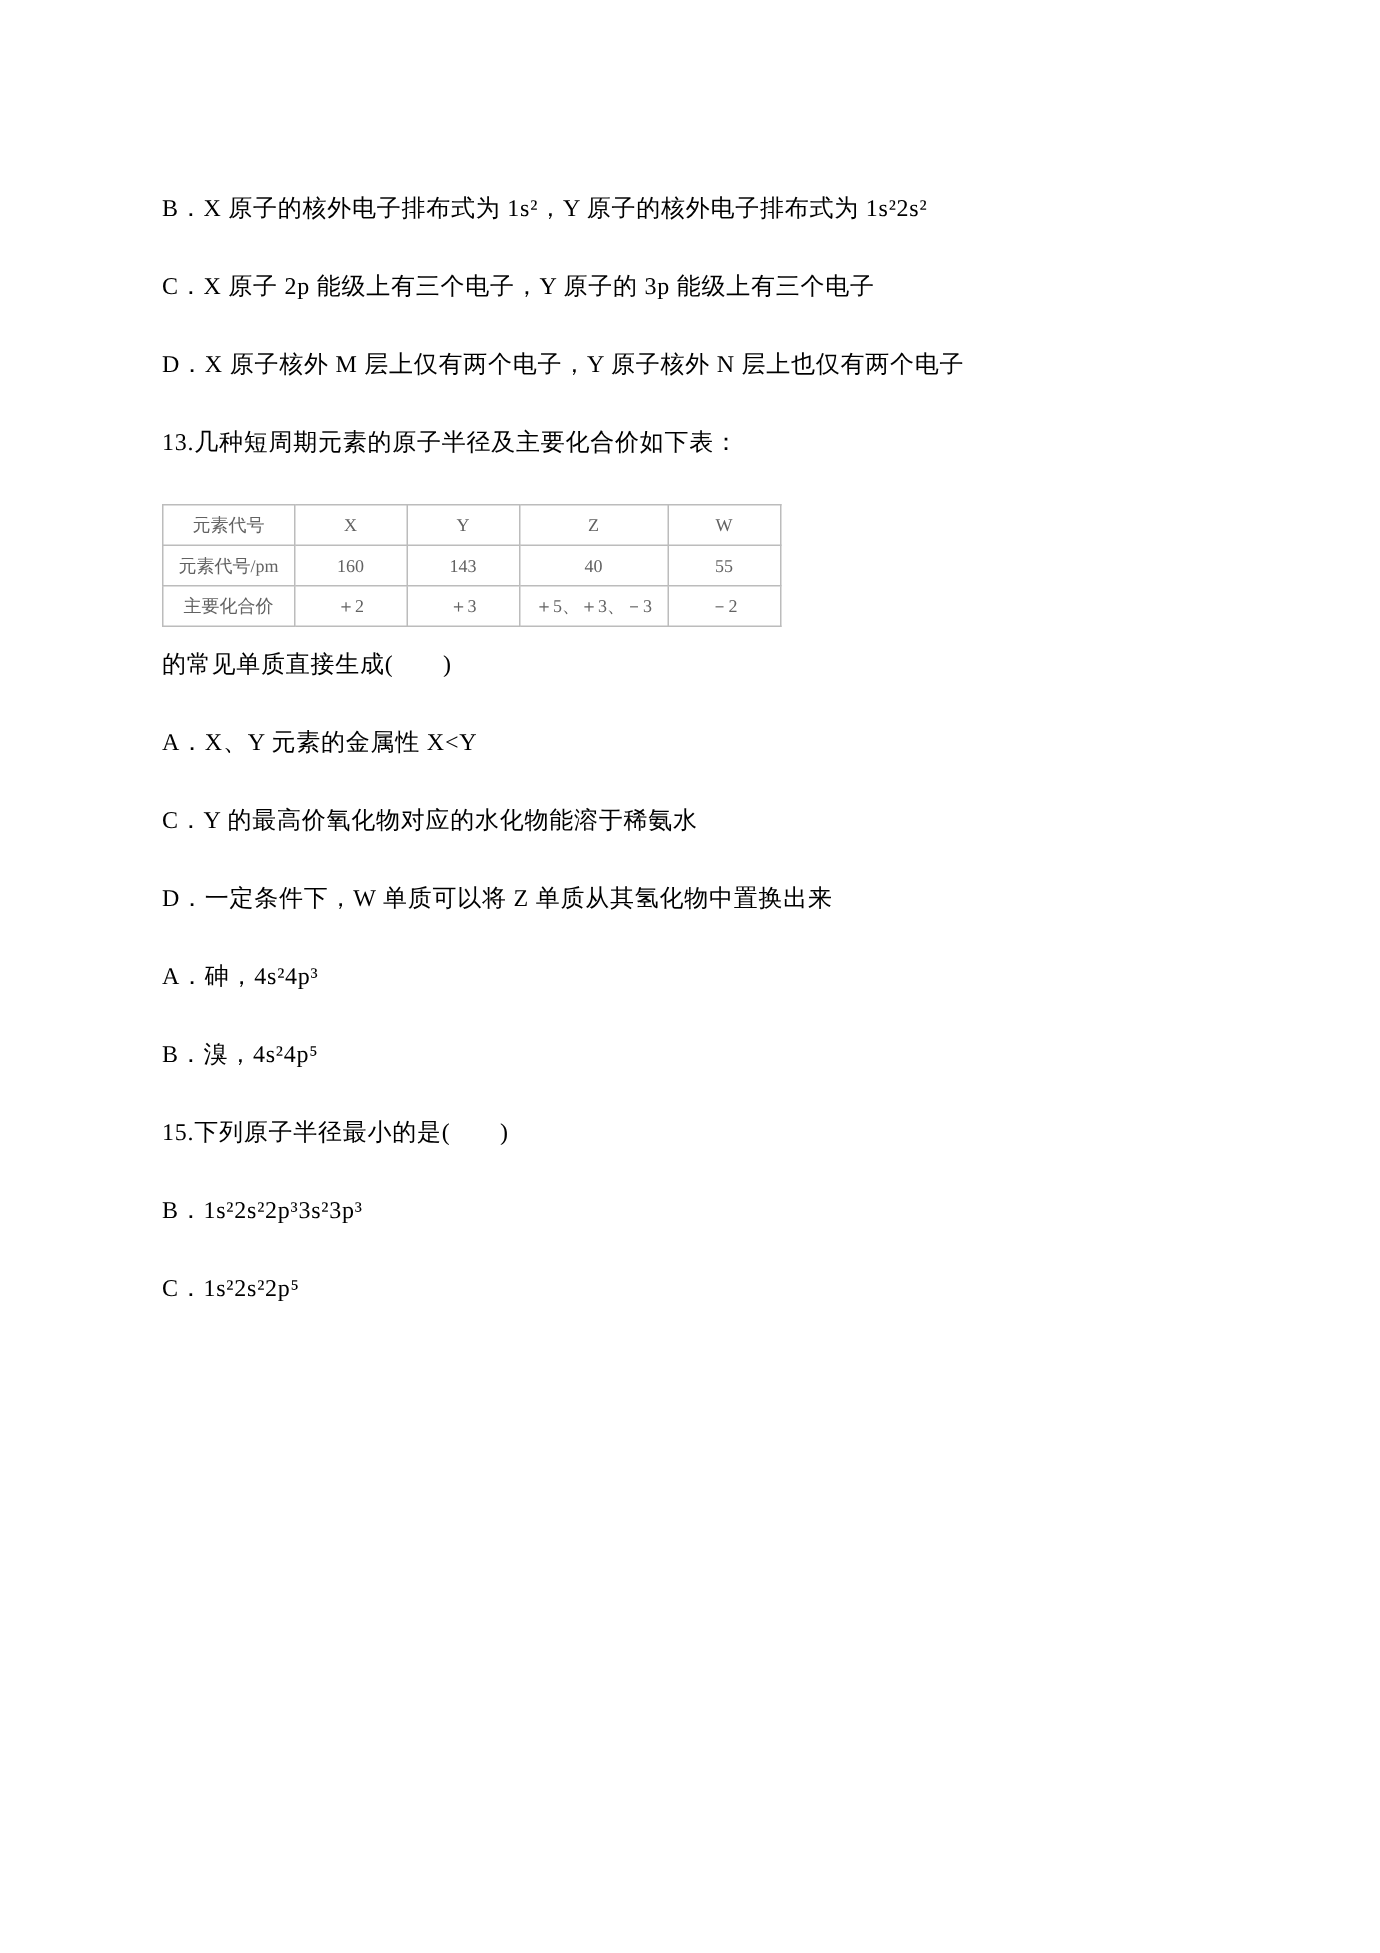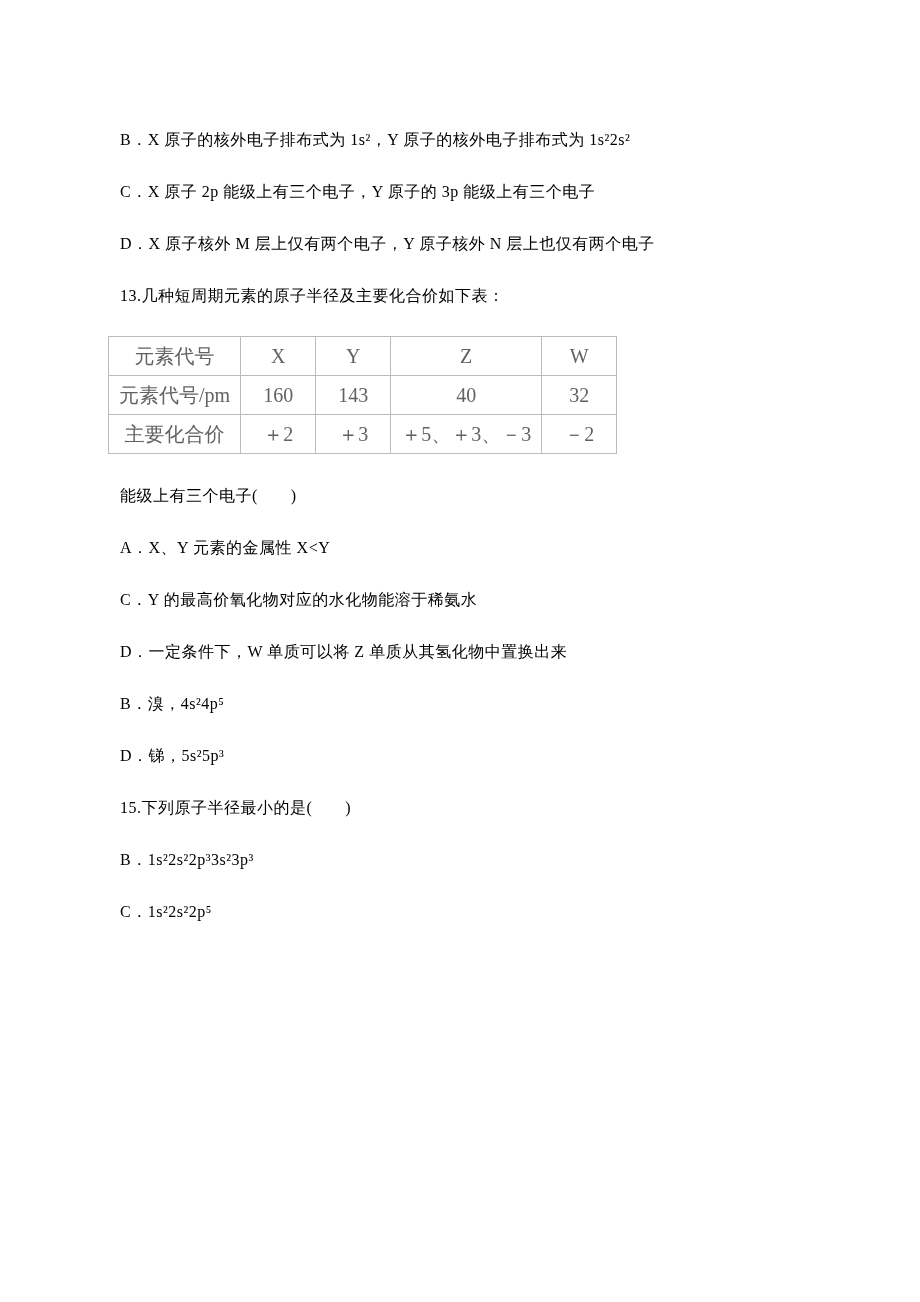--- a/index.html
+++ b/index.html
@@ -10,28 +10,28 @@
     color:#000;
     line-height:1.5;
   }
   .page{
     width:920px;
     min-height:1302px;
     box-sizing:border-box;
     padding:128px 108px 80px 108px;
   }
   .line{
-    margin:0 0 28px 12px;
+    margin:0 0 28px 0;
     letter-spacing:.5px;
   }
   
   table.elem{
     border-collapse:collapse;
-    margin:4px 0 30px 0;
-    font-size:20px;
+    margin:4px 0 14px 0;
+    font-size:12px;
     color:#626262;
     filter:blur(.25px);
   }
   table.elem td,table.elem th{
     border:1px solid #bcbcbc;
     padding:4px 10px;
     text-align:center;
     min-width:54px;
   }
   table.elem th{font-weight:normal;}
@@ -54,37 +54,37 @@
       <th>X</th>
       <th>Y</th>
       <th>Z</th>
       <th>W</th>
     </tr>
     <tr>
       <td>元素代号/pm</td>
       <td>160</td>
       <td>143</td>
       <td>40</td>
-      <td>32</td>
+      <td>55</td>
     </tr>
     <tr>
       <td>主要化合价</td>
       <td>＋2</td>
       <td>＋3</td>
       <td>＋5、＋3、－3</td>
       <td>－2</td>
     </tr>
   </tbody>
     </table>
 
-  <p class="line">能级上有三个电子(　　)</p>
+  <p class="line">的常见单质直接生成(　　)</p>
   <p class="line">A．X、Y 元素的金属性 X&lt;Y</p>
   <p class="line">C．Y 的最高价氧化物对应的水化物能溶于稀氨水</p>
   <p class="line">D．一定条件下，W 单质可以将 Z 单质从其氢化物中置换出来</p>
 
+  <p class="line">A．砷，4s²4p³</p>
   <p class="line">B．溴，4s²4p⁵</p>
-  <p class="line">D．锑，5s²5p³</p>
 
   <p class="line">15.下列原子半径最小的是(　　)</p>
   <p class="line">B．1s²2s²2p³3s²3p³</p>
   <p class="line">C．1s²2s²2p⁵</p>
 
 </div>
 
 </body></html>

